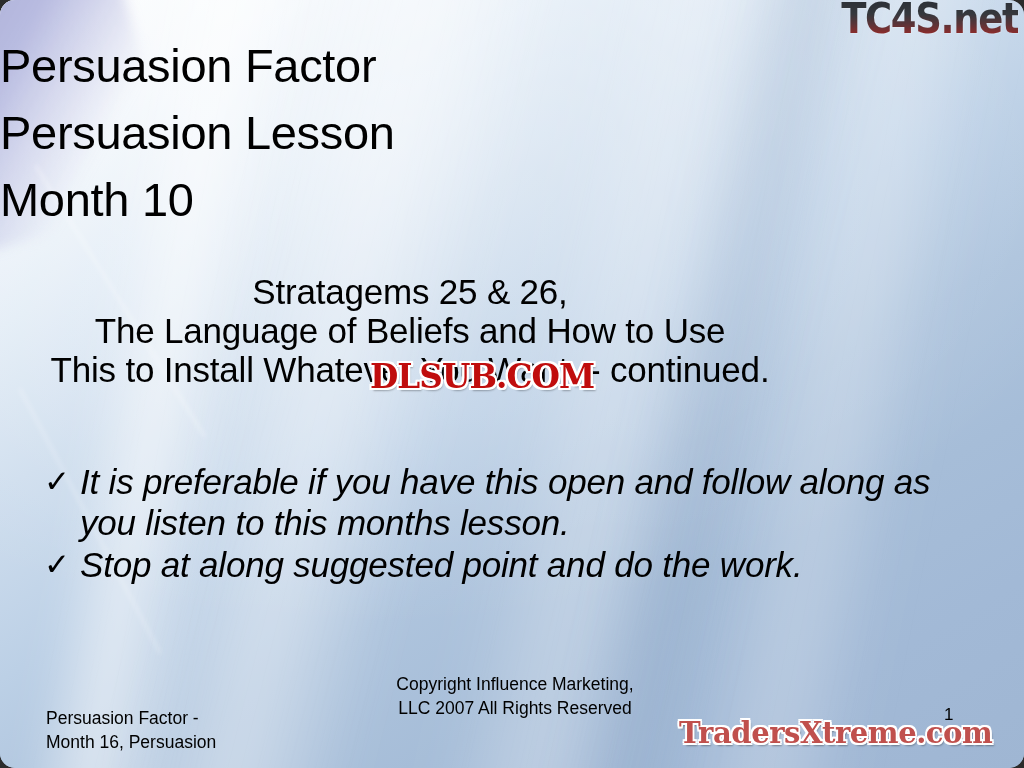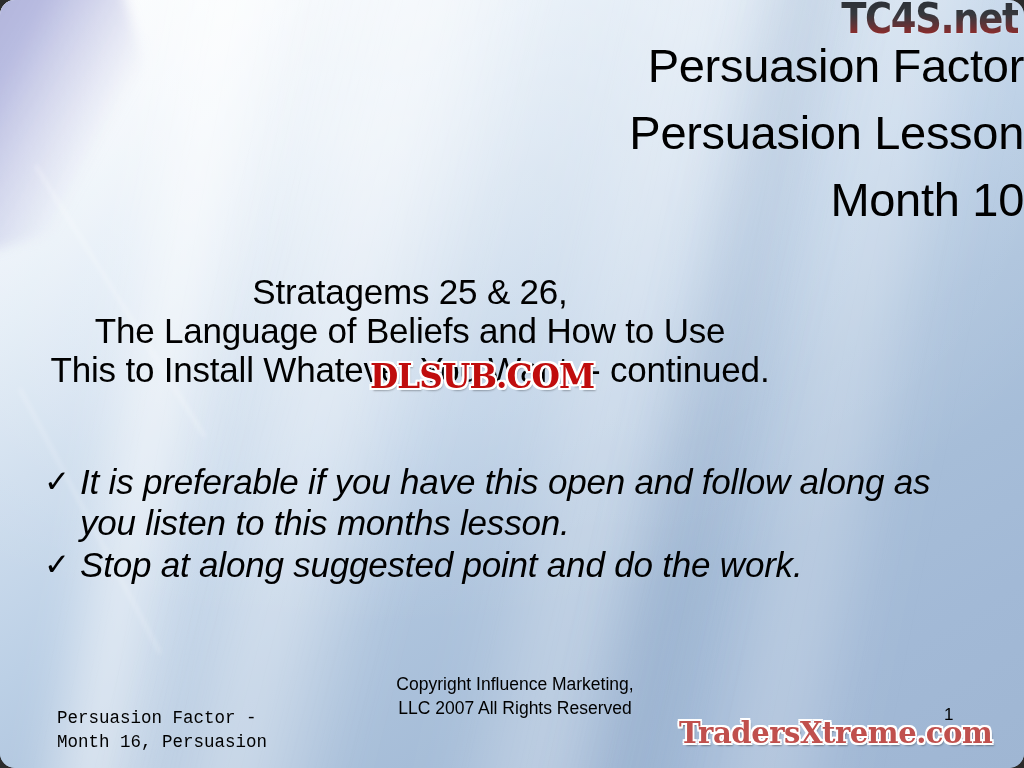--- a/index.html
+++ b/index.html
@@ -105,21 +105,21 @@
   .content {
     position: absolute;
     inset: 0;
   }
 
   .title-block {
     position: absolute;
     top: 42px;
     left: 0;
     width: 1024px;
-    text-align: right;
+    text-align: left;
     line-height: 1.0;
   }
   .title-line {
     font-size: 47px;
     letter-spacing: -0.3px;
     margin-bottom: 20px;
   }
 
   .subtitle-block {
     position: absolute;
@@ -156,25 +156,24 @@
     font-family: "DejaVu Sans", sans-serif;
   }
   .bullet-text {
     flex: 1 1 auto;
     font-style: italic;
   }
 
   
   .footer-left {
     position: absolute;
-    left: 57px;
+    left: 46px;
     top: 706px;
     font-size: 17.5px;
     line-height: 1.38;
-    font-family: Liberation Mono, monospace;
   }
   .footer-center {
     position: absolute;
     left: 370px;
     top: 672px;
     width: 290px;
     text-align: center;
     font-size: 17.5px;
     line-height: 1.38;
   }

